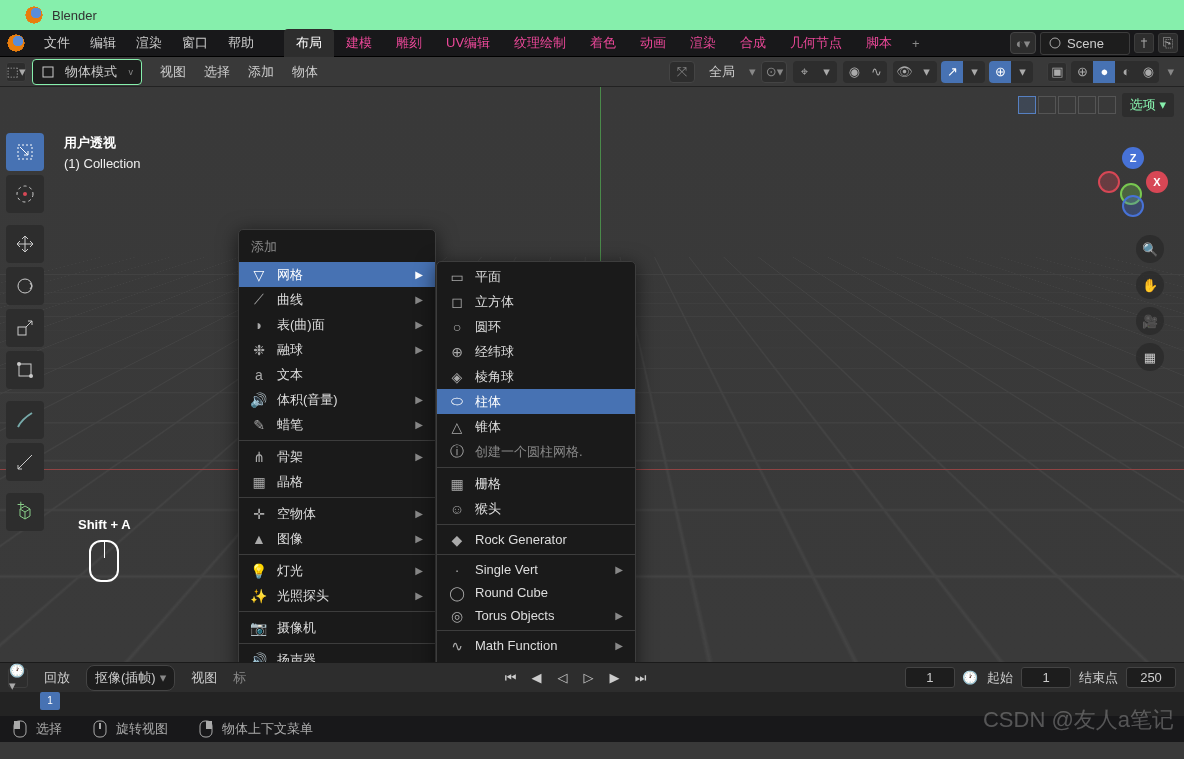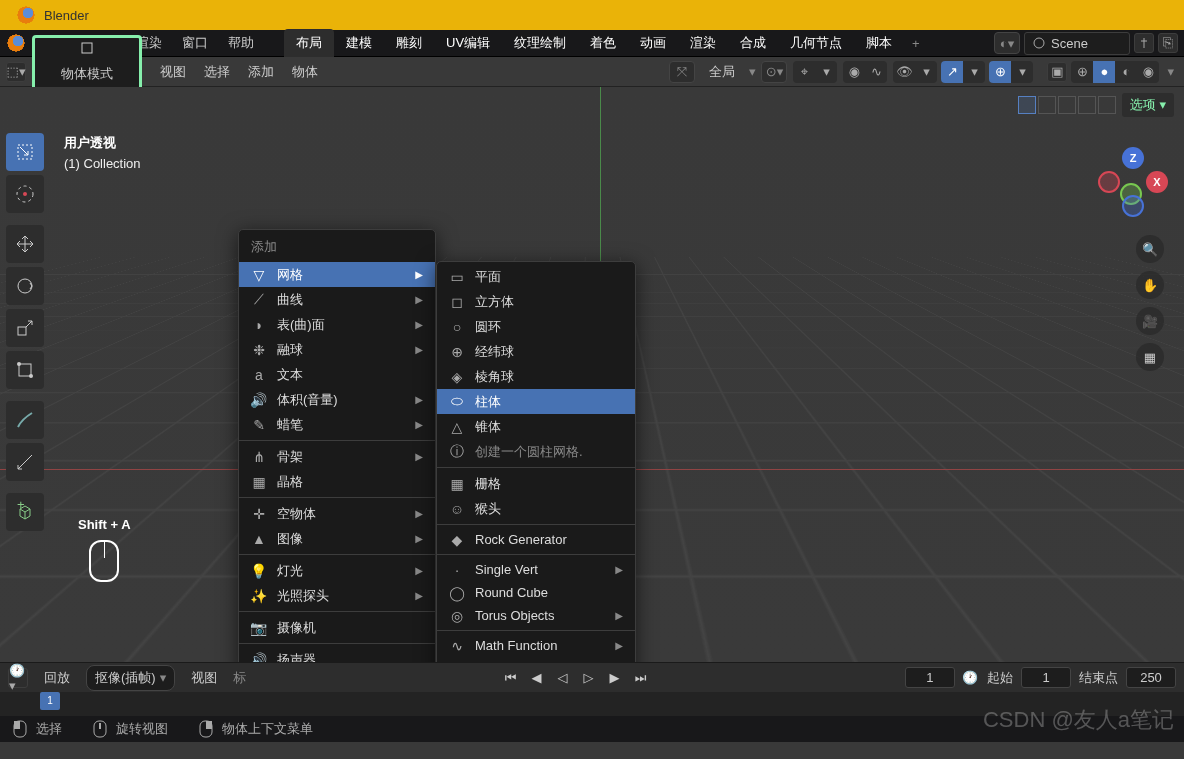--- a/index.html
+++ b/index.html
@@ -1,29 +1,29 @@
 <!DOCTYPE html>
 <html><head>
 <meta charset="utf-8">
 <style>
 * { margin:0; padding:0; box-sizing:border-box; font-family:Arial,"Microsoft YaHei",sans-serif; font-size:13px; user-select:none; }
 body { width:1184px; height:759px; background:#393939; overflow:hidden; position:relative; }
-.titlebar { height:30px; background:#eab308; display:flex; align-items:center; padding:0 16px; color:#333; }
+.titlebar { height:30px; background:#86efac; display:flex; align-items:center; padding:0 24px; color:#333; }
 .topmenu { height:27px; background:#18181a; display:flex; align-items:center; color:#ccc; padding:0 6px; border-bottom:1px solid #000; }
 .blender-icon { width:20px; height:20px; margin-right:8px; background:radial-gradient(circle at 60% 40%,#5b8dd8 30%,transparent 31%),radial-gradient(circle,#e87d0d 60%,transparent 61%); border-radius:50%; }
 .menu-item { padding:4px 10px; cursor:pointer; color:#ccc; }
 .workspace-tabs { display:flex; margin-left:20px; }
-.ws-tab { padding:5px 12px; cursor:pointer; color:#ffffff; }
+.ws-tab { padding:5px 12px; cursor:pointer; color:#ec4899; }
 .ws-tab.active { background:#2d2d2d; border-radius:4px 4px 0 0; color:#fff; }
 .ws-plus { padding:5px 8px; color:#888; }
 .scene-select { margin-left:auto; display:flex; align-items:center; gap:4px; }
-.scene-box { background:#1d1d1d; border:1px solid #3d3d3d; padding:3px 8px; width:106px; border-radius:3px; color:#ccc; display:flex; align-items:center; gap:6px; }
+.scene-box { background:#1d1d1d; border:1px solid #3d3d3d; padding:3px 8px; width:90px; border-radius:3px; color:#ccc; display:flex; align-items:center; gap:6px; }
 .icon-btn { width:20px; height:20px; border:1px solid #3d3d3d; border-radius:3px; background:#2d2d2d; display:inline-flex; align-items:center; justify-content:center; color:#aaa; cursor:pointer; }
 .header2 { height:30px; background:#393939; display:flex; align-items:center; padding:0 6px; gap:6px; border-bottom:1px solid #222; }
-.mode-select { background:#1d1d1d; border:3px solid #86efac; border-radius:4px; padding:3px 8px; display:flex; align-items:center; gap:10px; color:#ccc; width:110px;flex-direction:column; }
+.mode-select { background:#1d1d1d; border:1px solid #86efac; border-radius:4px; padding:3px 8px; display:flex; align-items:center; gap:10px; color:#ccc; width:110px; }
 .dropdown-arrow { margin-left:auto; font-size:9px; color:#888; }
 .header-btns { display:flex; gap:2px; margin-left:4px; }
 .hbtn { padding:4px 8px; color:#ccc; cursor:pointer; border-radius:3px; }
 .right-header { margin-left:auto; display:flex; gap:4px; align-items:center; }
 .toggle-grp { display:flex; background:#2d2d2d; border-radius:4px; overflow:hidden; }
 .toggle-grp .tg { width:22px; height:22px; display:flex; align-items:center; justify-content:center; color:#aaa; cursor:pointer; }
 .toggle-grp .tg.on { background:#4772b3; color:#fff; }
 .viewport { position:relative; height:575px; background:linear-gradient(180deg,#393939 0%,#3a3a3a 100%); overflow:hidden; }
 .grid { position:absolute; inset:0; background-image:repeating-linear-gradient(0deg,transparent,transparent 32px,#454545 32px,#454545 33px),repeating-linear-gradient(90deg,transparent,transparent 38px,#454545 38px,#454545 39px); transform:perspective(500px) rotateX(58deg) scale(2.2) translateY(-40px); transform-origin:center 62%; opacity:0.8; }
 .axis-x { position:absolute; top:382px; left:0; width:100%; height:1px; background:#904444; }

